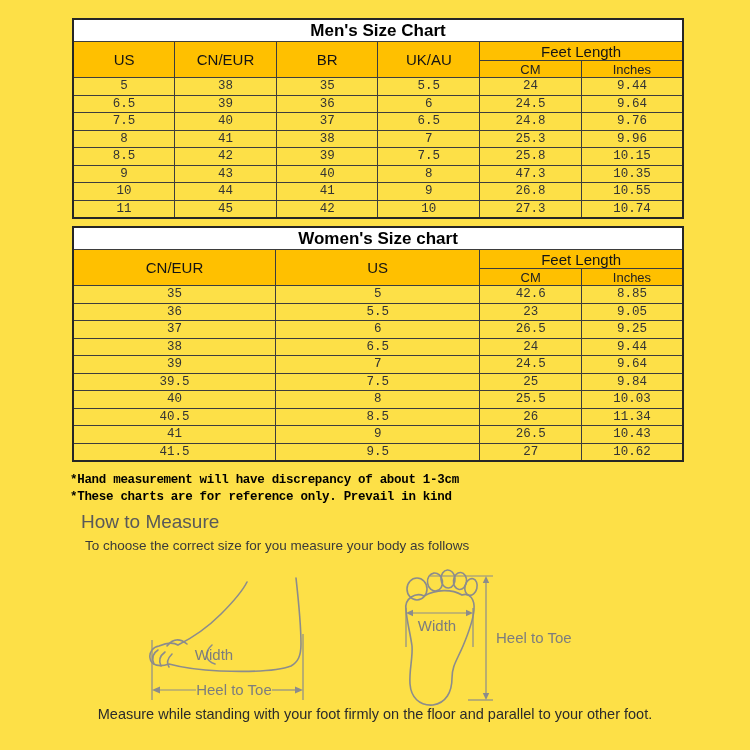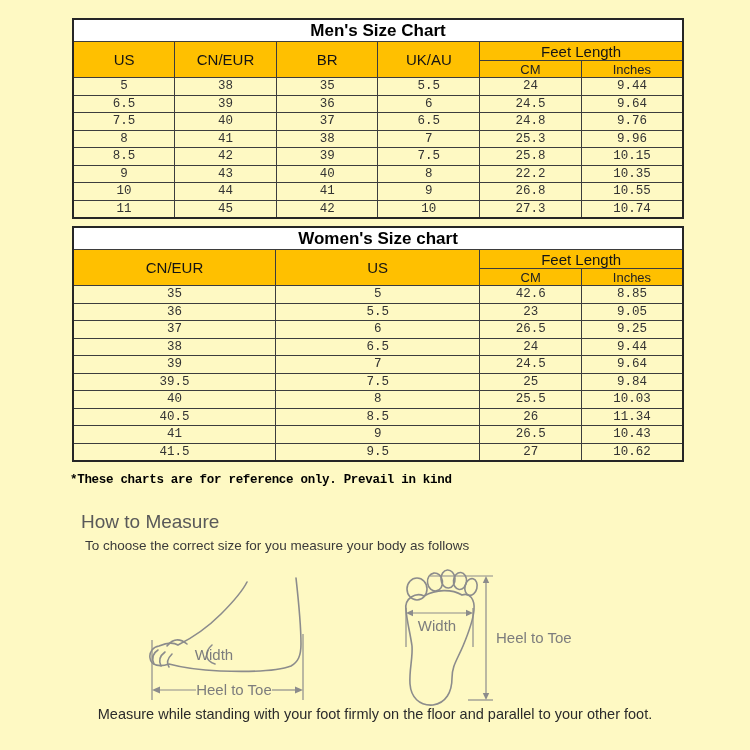--- a/index.html
+++ b/index.html
@@ -1,16 +1,16 @@
 <!DOCTYPE html>
 <html><head>
 <meta charset="utf-8">
 <style>
   html,body{margin:0;padding:0;background:#fff;}
-  .page{position:relative;width:750px;height:750px;background:#fef9c3;overflow:hidden;
+  .page{position:relative;width:750px;height:750px;background:#fde047;overflow:hidden;
         font-family:"Liberation Sans",sans-serif;color:#1a1a1a;}
 
   
   .size-table{position:absolute;left:72px;width:612px;border-collapse:collapse;table-layout:fixed;
               border:2px solid #262626;}
   .size-table th,.size-table td{border:1px solid #3d3d3d;padding:0;text-align:center;vertical-align:middle;}
   .tbl-title{background:#ffffff;font-weight:bold;font-size:17px;height:21px;color:#000;}
   .hdr-row th{font-weight:normal;font-size:15px;height:18px;color:#141414;}
   .sub-row th{font-weight:normal;font-size:13px;height:16px;color:#222;}
   .size-table td{height:16.5px;font-family:"Liberation Mono",monospace;font-size:12.5px;color:#333;}
@@ -98,21 +98,21 @@
           <td>39</td>
           <td>7.5</td>
           <td>25.8</td>
           <td>10.15</td>
         </tr>
         <tr>
           <td>9</td>
           <td>43</td>
           <td>40</td>
           <td>8</td>
-          <td>22.2</td>
+          <td>47.3</td>
           <td>10.35</td>
         </tr>
         <tr>
           <td>10</td>
           <td>44</td>
           <td>41</td>
           <td>9</td>
           <td>26.8</td>
           <td>10.55</td>
         </tr>
@@ -206,20 +206,21 @@
         <tr>
           <td>41.5</td>
           <td>9.5</td>
           <td>27</td>
           <td>10.62</td>
         </tr>
       </tbody>
   </table>
 
   <div class="notes">
+    <div>*Hand measurement will have discrepancy of about 1-3cm</div>
     <div>*These charts are for reference only. Prevail in kind</div>
   </div>
 
   <div class="htm-heading">How to Measure</div>
   <div class="htm-subtitle">To choose the correct size for you measure your body as follows</div>
 
   <svg class="diagram" style="left:135px;top:555px;" width="195" height="155" viewBox="135 555 195 155">
     <g fill="none" stroke="#8c8c8c" stroke-width="1.6" stroke-linecap="round">
       <path d="
         M 296 578

